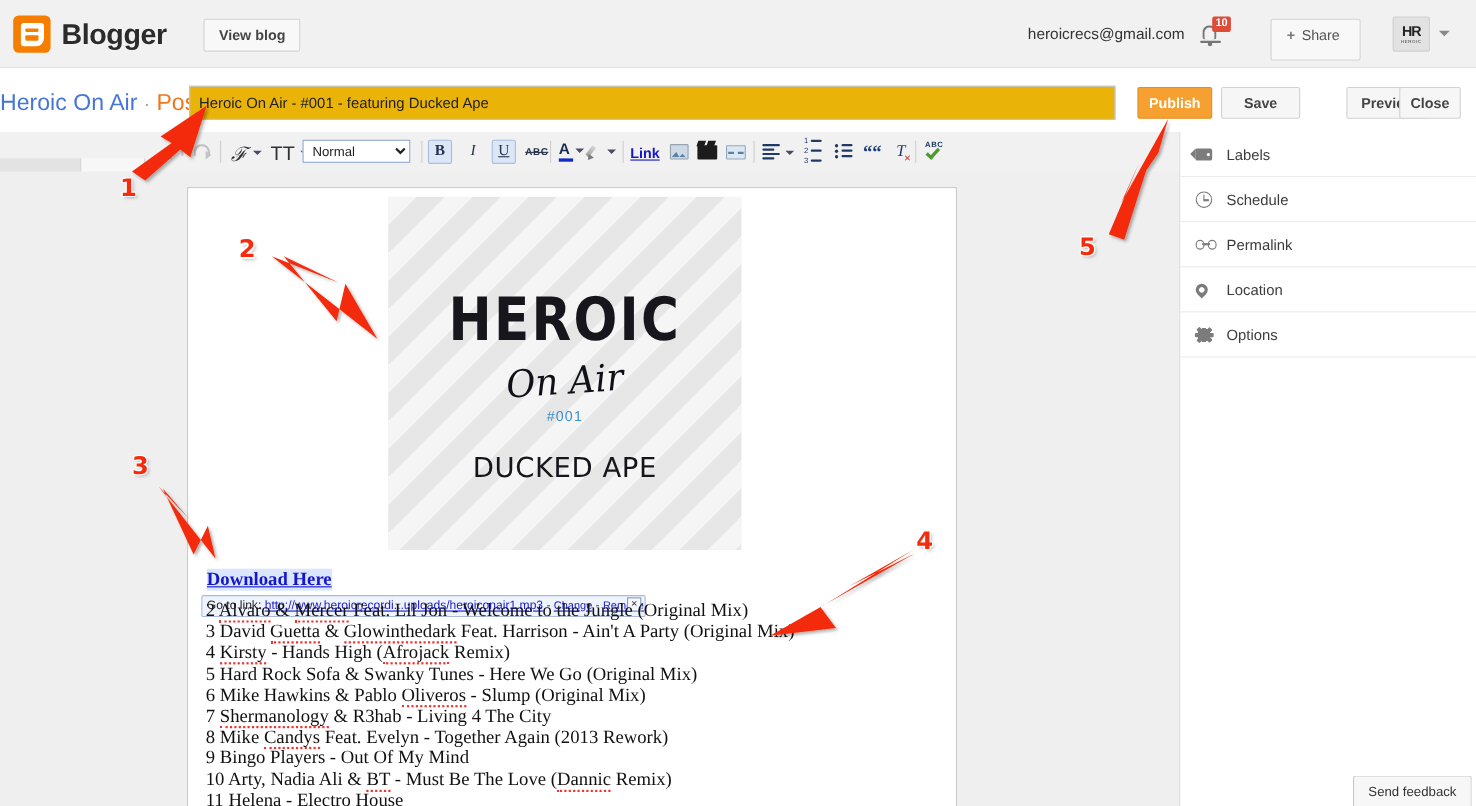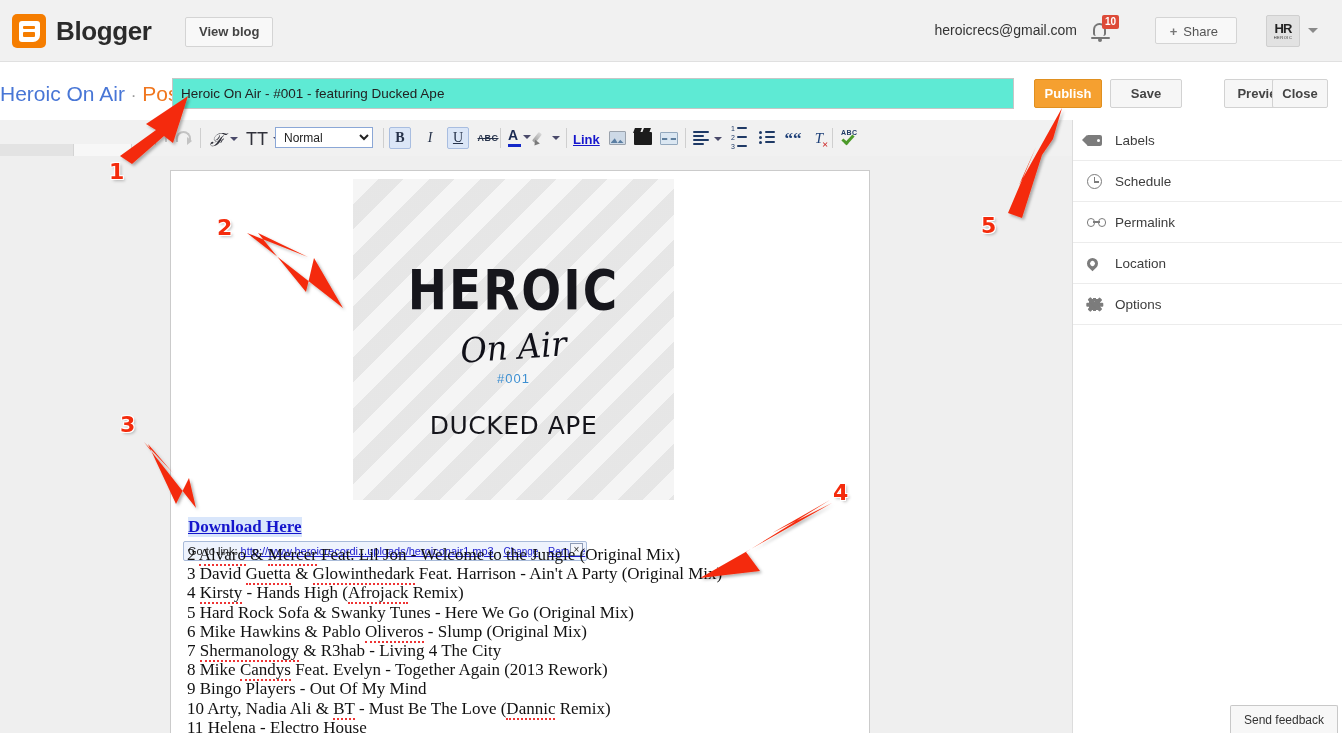--- a/index.html
+++ b/index.html
@@ -66,21 +66,21 @@
     position: absolute; left: 8px; top: 21px; width: 4px; height: 4px;
     background: #767676; border-radius: 50%;
   }
   .bell-badge {
     position: absolute; left: 12px; top: -2px;
     background: #dd4b39; color: #fff; font-size: 10px; font-weight: bold;
     padding: 1px 3px 2px; border-radius: 2px; line-height: 11px;
   }
   .btn-share {
     position: absolute; right: 105px; top: 17px;
-    padding: 6px 18px 4px 14px; font-size: 13px; color: #555;
+    padding: 6px 18px 15px 14px; font-size: 13px; color: #555;
     background: #f8f8f8; border: 1px solid #d4d4d4; border-radius: 2px;
     line-height: 15px;
   }
   .btn-share .plus { color: #777; margin-right: 6px; font-weight: bold; }
   .avatar-box {
     position: absolute; right: 42px; top: 15px; width: 34px; height: 32px;
     background: #e2e2e2; border: 1px solid #cfcfcf; border-radius: 2px;
     display: flex; align-items: center; justify-content: center;
     flex-direction: column; overflow: hidden;
   }
@@ -98,21 +98,21 @@
     background: #ffffff;
   }
   .blogname {
     position: absolute; left: 0px; top: 82px; font-size: 21px;
     color: #4876d6; white-space: nowrap;
   }
   .blogname .dot { color: #9a9a9a; font-size: 17px; }
   .blogname .post { color: #f0761e; }
   .title-input {
     position: absolute; left: 172px; top: 78px; width: 842px; height: 31px;
-    border: 1px solid #c6c6c6; background: #5eead4; padding: 6px 8px;
+    border: 1px solid #c6c6c6; background: #eab308; padding: 6px 8px;
     font-size: 13.5px; color: #222; font-family: "Liberation Sans", sans-serif;
     outline: none;
   }
   .act-btn {
     position: absolute; top: 79px; height: 29px;
     font-size: 13px; font-weight: bold; border-radius: 2px;
     display: flex; align-items: center; justify-content: center;
   }
   .btn-publish { left: 1034px; width: 68px; background: #f5a030; border: 1px solid #e09020; color: #ffffff; }
   .btn-save    { left: 1110px; width: 72px; background: #f6f6f6; border: 1px solid #d2d2d2; color: #444; }

